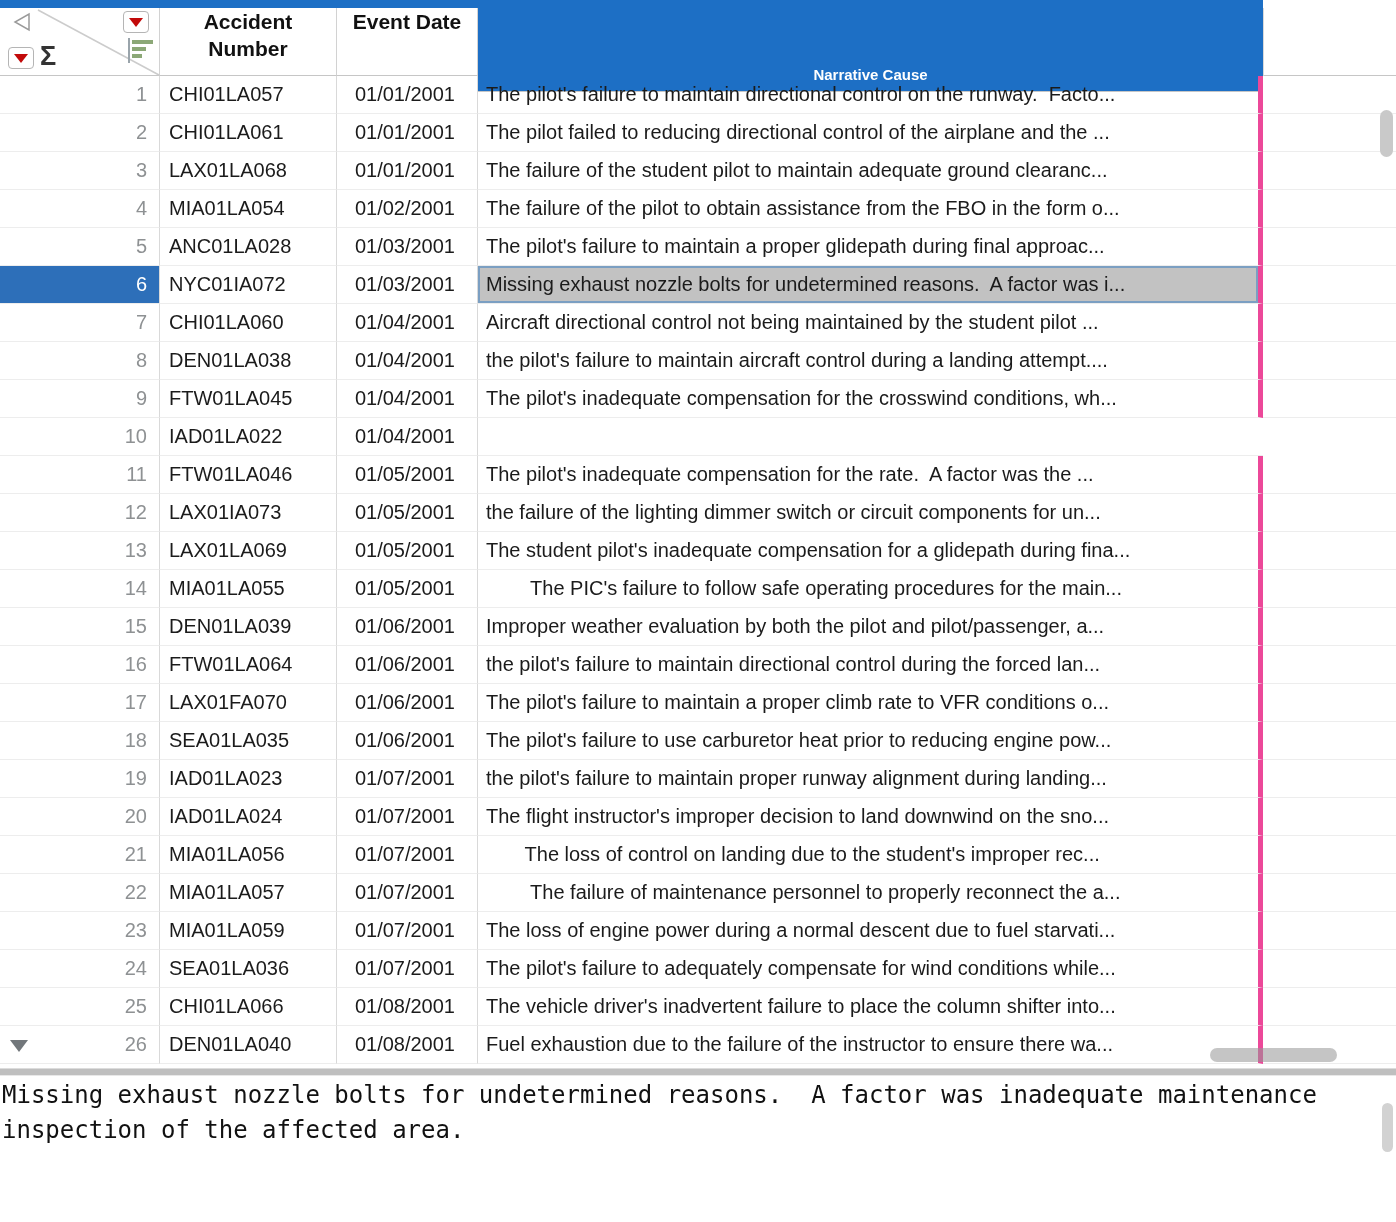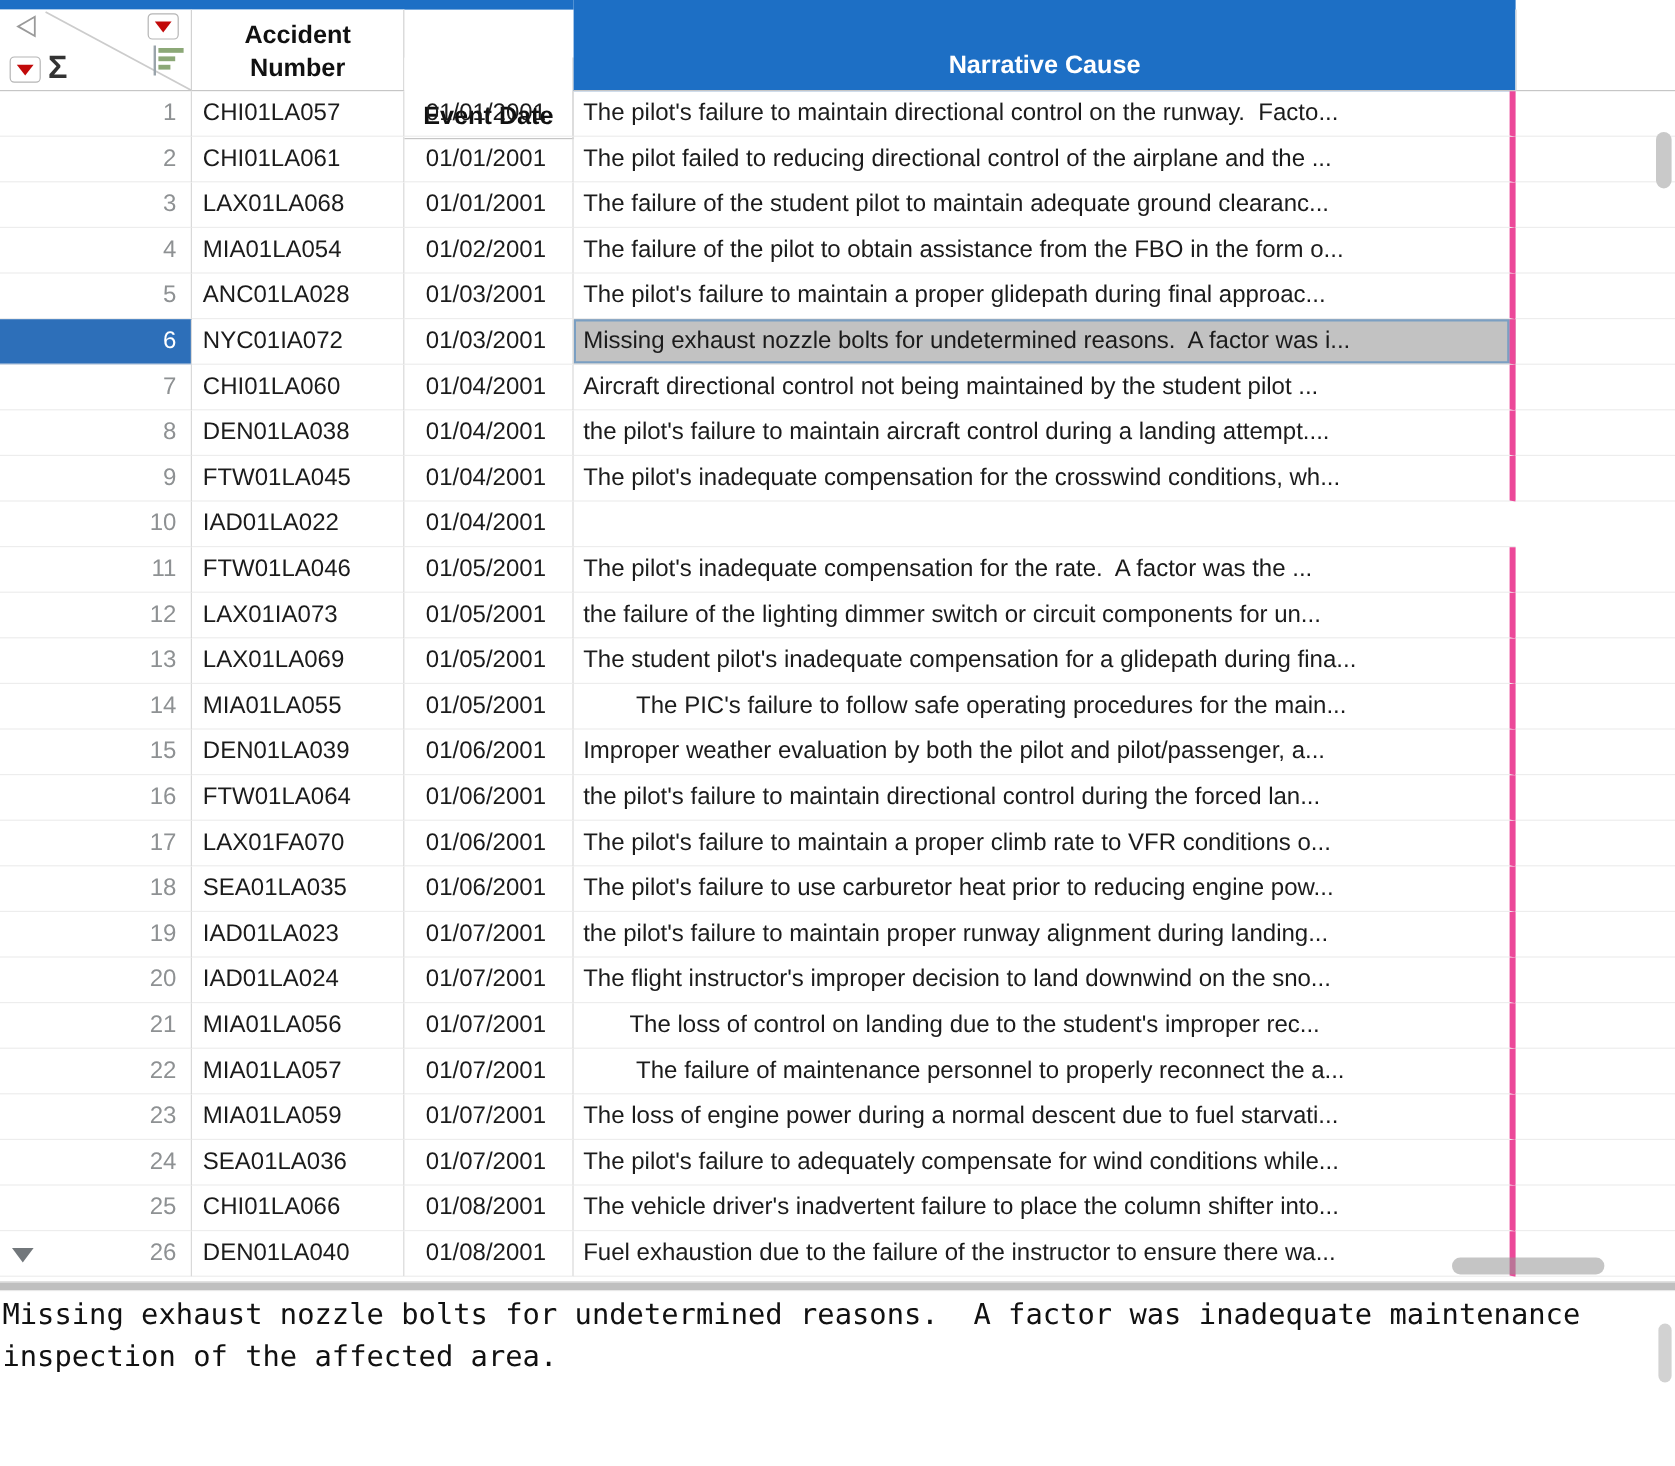--- a/index.html
+++ b/index.html
@@ -3,27 +3,27 @@
 <meta charset="utf-8">
 <style>
   html,body{margin:0;padding:0;background:#ffffff;}
   body{font-family:"Liberation Sans","DejaVu Sans",sans-serif;width:1396px;height:1222px;position:relative;overflow:hidden;}
 
   
   .top-strip{position:absolute;left:0;top:0;width:478px;height:8px;background:#1d6fc5;}
   .corner-panel{position:absolute;left:0;top:8px;width:160px;height:68px;background:#fff;
     border-right:1px solid #d2d2d2;border-bottom:1px solid #c6c6c6;box-sizing:border-box;}
   .hdr-cell{position:absolute;top:8px;height:68px;background:#fff;box-sizing:border-box;
-    border-bottom:1px solid #c6c6c6;display:flex;align-items:flex-end;justify-content:center;
+    border-bottom:1px solid #c6c6c6;display:flex;align-items:flex-start;justify-content:center;
     font-weight:bold;font-size:21px;line-height:27px;color:#111;padding-bottom:5px;text-align:center;}
   .hdr-accident{left:160px;width:177px;border-right:1px solid #d2d2d2;}
-  .hdr-date{left:337px;width:141px;border-right:1px solid #d2d2d2;margin-top:40px;}
-  .hdr-narrative{position:absolute;left:478px;top:0;width:785px;height:76px;background:#1d6fc5;box-sizing:border-box;
+  .hdr-date{left:337px;width:141px;border-right:1px solid #d2d2d2;}
+  .hdr-narrative{position:absolute;left:478px;top:0;width:785px;height:92px;background:#1d6fc5;box-sizing:border-box;
     border-bottom:1px solid #c6c6c6;display:flex;align-items:flex-end;justify-content:center;
-    font-weight:bold;font-size:21px;color:#fff;padding-bottom:8px;}
+    font-weight:bold;font-size:15px;color:#fff;padding-bottom:8px;}
   .hdr-empty{left:1263px;width:133px;border-left:1px solid #d9d9d9;}
 
   
   .btn-red{position:absolute;width:26px;height:22px;border:1px solid #b5b5b5;border-radius:4px;background:#fff;
     display:flex;align-items:center;justify-content:center;box-sizing:border-box;}
   .tri-red{width:0;height:0;border-left:7px solid transparent;border-right:7px solid transparent;border-top:9px solid #c20a0a;}
   .btn-red.rows{left:8px;top:39px;}
   .btn-red.cols{left:123px;top:3px;}
   .sigma{position:absolute;left:40px;top:33px;font-size:27px;font-weight:bold;color:#333;}
   .collapse-tri{position:absolute;left:12px;top:4px;}

